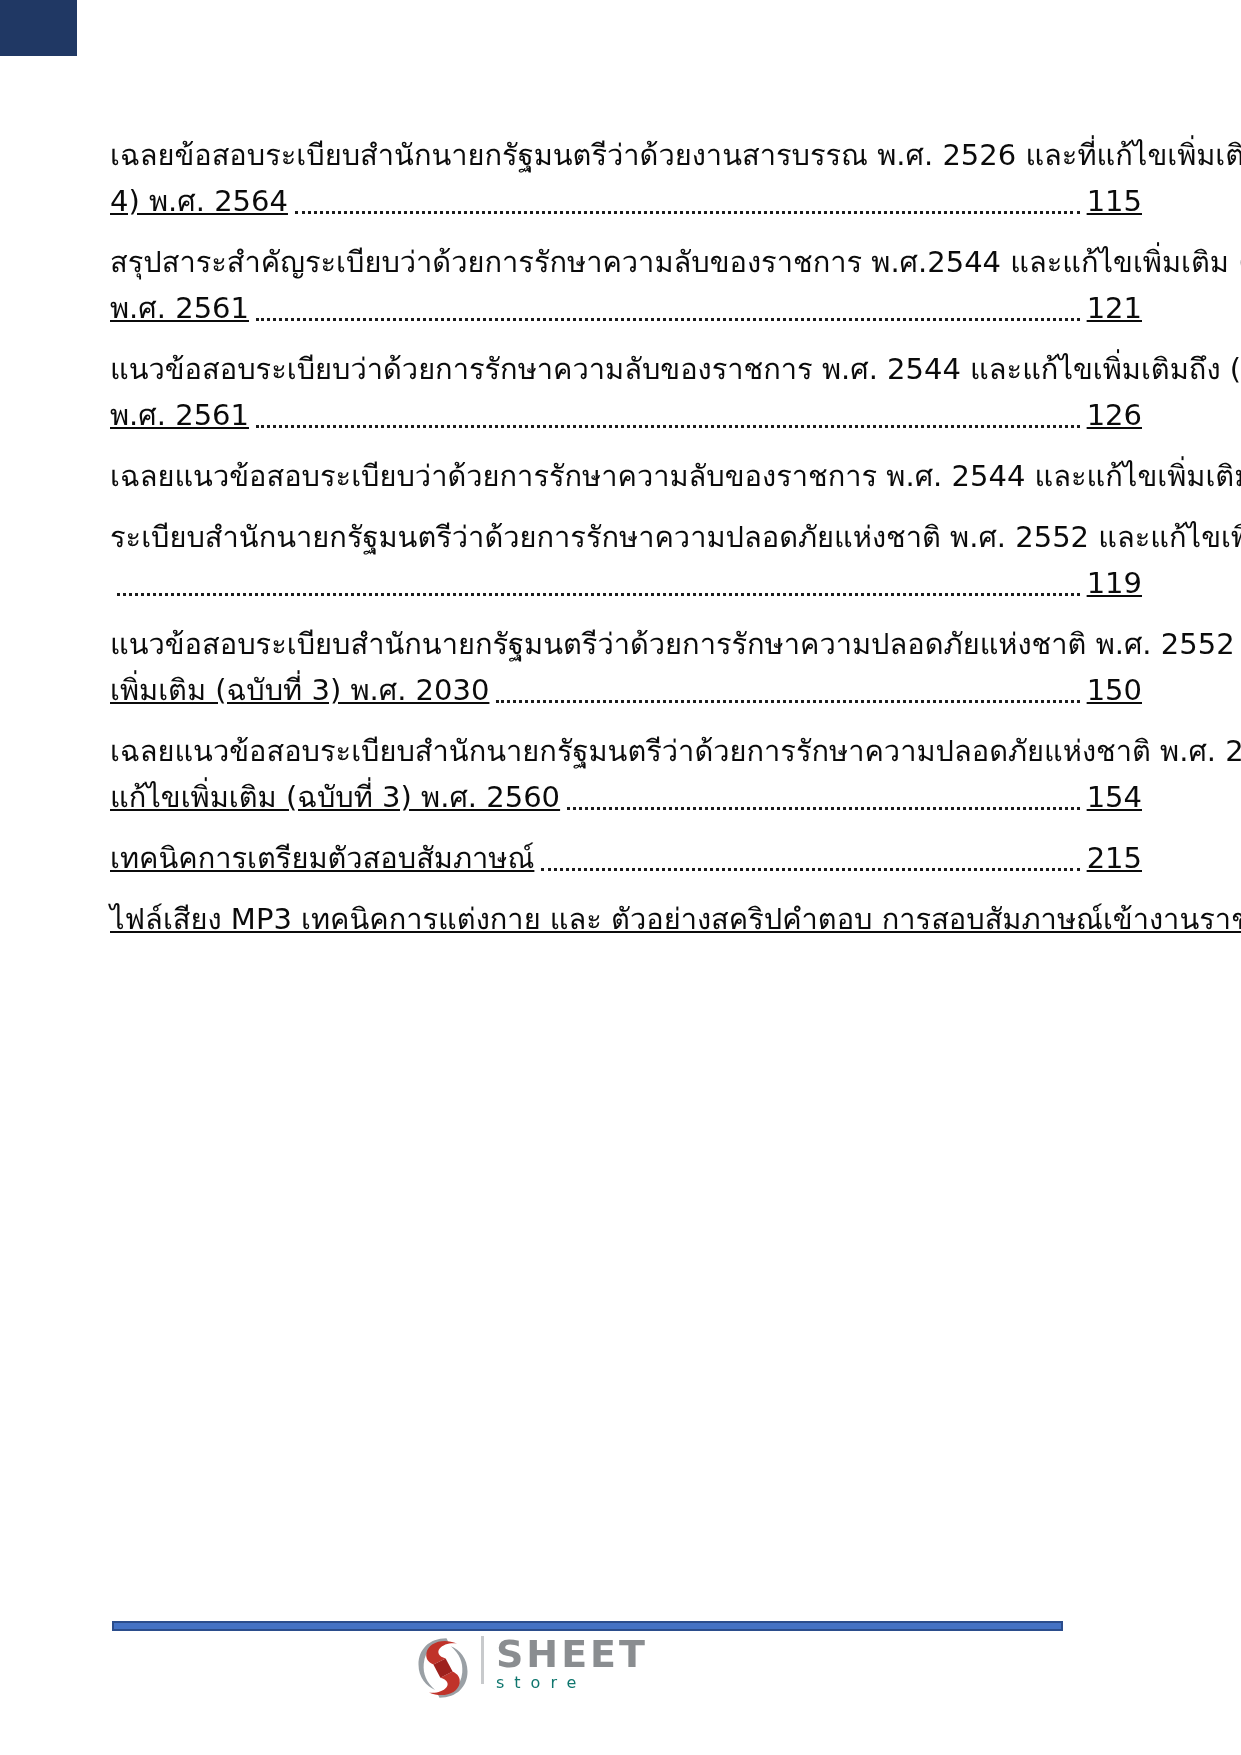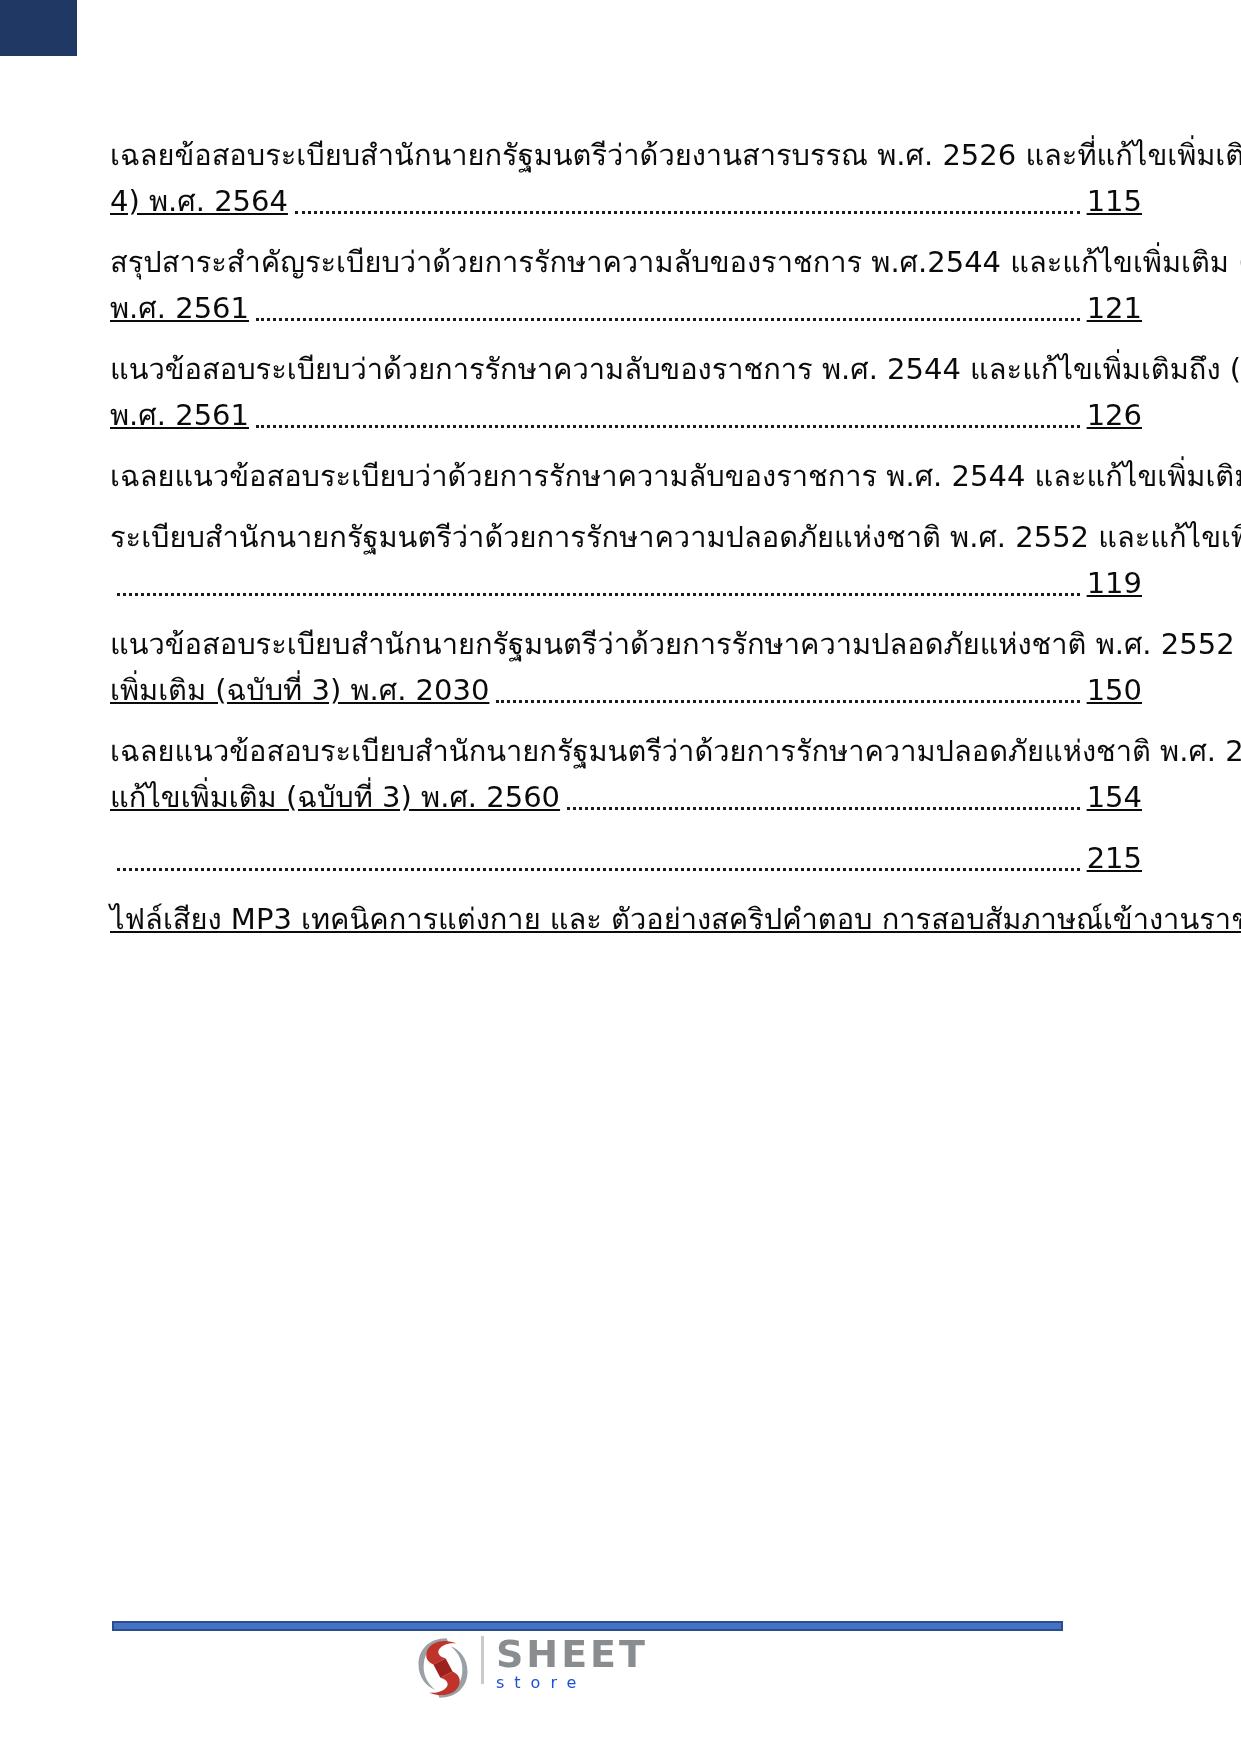--- a/index.html
+++ b/index.html
@@ -139,20 +139,21 @@
         <span class="l2">แก้ไขเพิ่มเติม (ฉบับที่ 3) พ.ศ. 2560</span>
         <span class="leader" style="border-bottom-color: rgb(28, 28, 28);"></span>
         <span class="toc-page">154</span>
       </div>
     </div>
 
 
     <div class="toc-entry">
 
       <div class="toc-line2">
+        <span class="l2">เทคนิคการเตรียมตัวสอบสัมภาษณ์</span>
         <span class="leader" style="border-bottom-color: rgb(28, 28, 28);"></span>
         <span class="toc-page">215</span>
       </div>
     </div>
 
     <div class="toc-entry">
 
       <div class="toc-line2">
         <span class="l2">ไฟล์เสียง MP3 เทคนิคการแต่งกาย และ ตัวอย่างสคริปคำตอบ การสอบสัมภาษณ์เข้างานราชการ</span>
 
@@ -169,17 +170,17 @@
 
       <path class="lg-gray" d="M28 72 C48 72 60 59 60 42 C60 27 51 17 41 13 C51 22 55 31 54 43 C52.5 59 42 67 26 68 Z" fill="#9aa0a5"></path>
 
       <path class="lg-red" d="M48 10 C32 3 15 9 13 21 C12 27 15 31 21 34 L35 27 C27 25 25 20 28 16 C32 11 40 9 48 10 Z" fill="#c0332a"></path>
       <path class="lg-red" d="M16 66 C32 73 49 67 51 55 C52 49 49 45 43 42 L29 49 C37 51 39 56 36 60 C32 65 24 67 16 66 Z" fill="#c0332a"></path>
       <path class="lg-red-dark" d="M21 34 L35 27 L43 42 L29 49 Z" fill="#9e211d"></path>
     </svg>
     <div class="logo-divider" style="background: rgb(200, 202, 204);"></div>
     <div class="logo-textcol">
       <span class="logo-brand" style="color: rgb(138, 141, 144);">SHEET</span>
-      <span class="logo-sub" style="color: #1d4ed8;">store</span>
+      <span class="logo-sub" style="color: #0f766e;">store</span>
     </div>
   </div>
 
 </div>
 
 </body></html>

